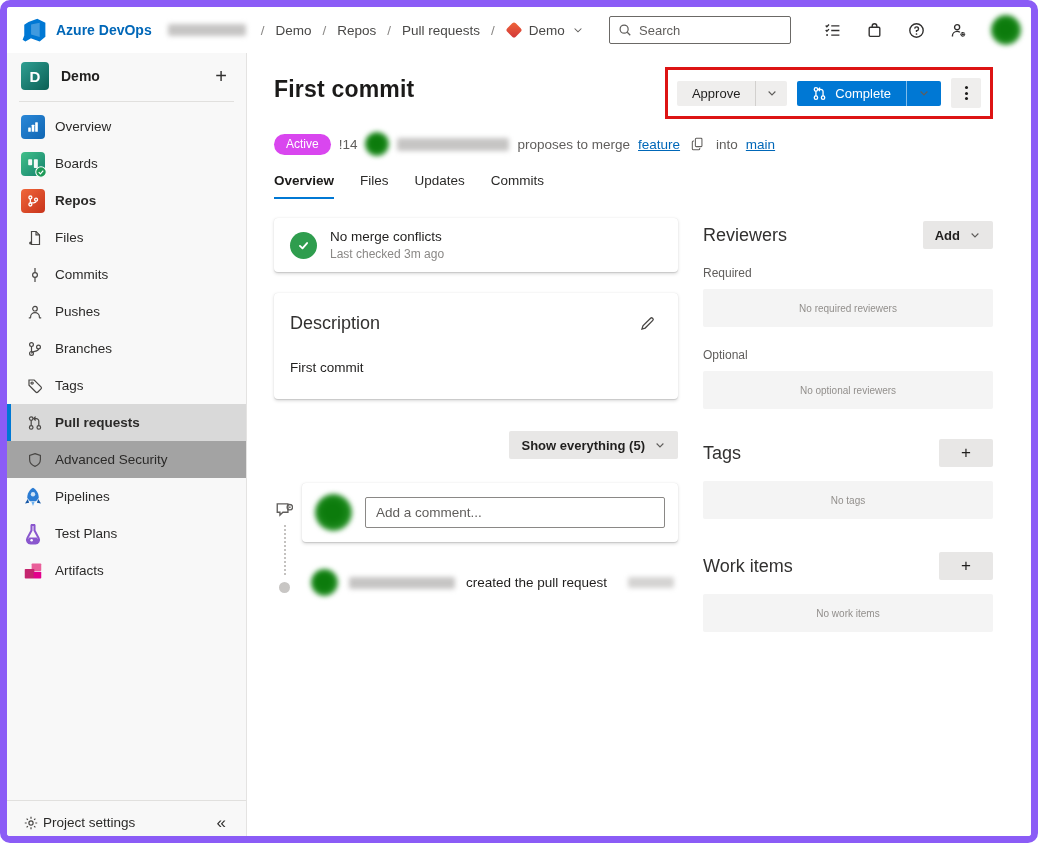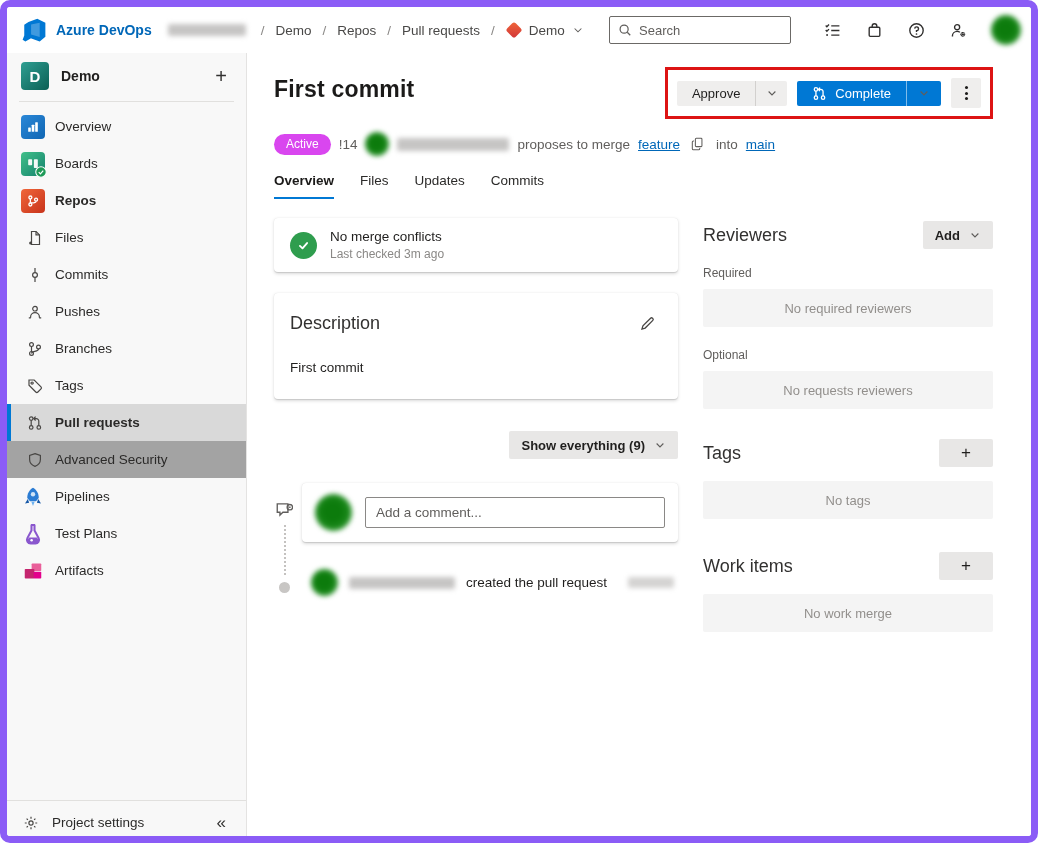--- a/index.html
+++ b/index.html
@@ -50,21 +50,21 @@
   .nav-sub { padding-left:20px; }
   .nav-sub svg.mono { width:16px; height:16px; color:#484644; flex:none; }
   .nav-sub .lbl { margin-left:12px; }
   .bold { font-weight:700; }
   .nav-selected { background:#d9d9d9; }
   .nav-selected::before { content:""; position:absolute; left:0; top:0; bottom:0; width:4px; background:#0078d4; }
   .nav-hover { background:#a3a3a3; }
   .side-spacer { flex:1; }
   .side-footer { border-top:1px solid #e1e0de; height:44px; display:flex; align-items:center; padding:0 16px 0 16px; font-size:13.5px; color:#2b2a29; flex:none; }
   .side-footer svg { width:16px; height:16px; color:#484644; }
-  .side-footer .lbl { margin-left:13px; }
+  .side-footer .lbl { margin-left:4px; }
   .collapse { margin-left:auto; font-size:17px; color:#323130; padding-right:4px; }
 
   
   .main { flex:1; padding:14px 38px 0 27px; background:#fff; overflow:hidden; }
   .title-row { display:flex; justify-content:space-between; align-items:flex-start; }
   .pr-title { font-size:23px; font-weight:600; color:#1b1a19; margin-top:9px; letter-spacing:.2px; }
 
   .annotation { border:3px solid #dd1414; padding:8px 9px; display:flex; align-items:center; gap:10px; }
   .btn { height:25px; display:inline-flex; align-items:center; border-radius:2px; font-size:13px; font-weight:400; color:#201f1e; background:#efeeed;text-align:center; }
   .split { padding:0; }
@@ -119,21 +119,21 @@
   .avatar-ev { width:27px; height:27px; }
   .name-blur-ev { width:106px; height:12px; }
   .time-blur { width:46px; height:11px; margin-left:10px; background:#d4d3d2; }
 
   
   .sec-head { display:flex; justify-content:space-between; align-items:center; }
   .sec-title { font-size:18px; font-weight:400; color:#323130; }
   .add-btn { height:28px; padding:0 12px; gap:9px; display:inline-flex; align-items:center; background:#e8e7e6; border-radius:2px; font-size:13px; font-weight:700; color:#201f1e; }
   .plus-btn { width:54px; height:28px; display:flex; align-items:center; justify-content:center; background:#e8e7e6; border-radius:2px; font-size:17px; font-weight:400; color:#201f1e; }
   .small-label { font-size:12px; color:#605e5c; margin:17px 0 9px; }
-  .empty-box { background:#f4f4f4; height:38px; border-radius:2px; display:flex; align-items:center; justify-content:center; font-size:13px; color:#928f8c; }
+  .empty-box { background:#f4f4f4; height:38px; border-radius:2px; display:flex; align-items:center; justify-content:center; font-size:10px; color:#928f8c; }
   .sec-gap-lg { margin-top:30px; }
   .box-gap { margin-top:14px; }
 </style>
 </head>
 <body>
 
 <div class="window">
 
   <div class="topbar">
     <svg class="logo" viewBox="0 0 16 16">
@@ -417,21 +417,21 @@
               <span class="desc-title">Description</span>
               <svg class="pencil" viewBox="0 0 16 16" fill="none" stroke="currentColor" stroke-width="1.2">
                   <path d="M2.8 13.2l.9-3 7.2-7.2a1.3 1.3 0 0 1 1.8 0l.3.3a1.3 1.3 0 0 1 0 1.8l-7.2 7.2z"></path>
                 </svg>
             </div>
             <div class="desc-body">First commit</div>
           </div>
 
           <div class="filter-row">
             <span class="filter-btn">
-              <span>Show everything (9)</span>
+              <span>Show everything (5)</span>
               <svg class="chev" viewBox="0 0 16 16" fill="none" stroke="currentColor" stroke-width="1.5">
                   <path d="M3.5 6 8 10.5 12.5 6"></path>
                 </svg>
             </span>
           </div>
 
           <div class="timeline">
             <svg class="gutter-ic" viewBox="0 0 16 16" fill="none" stroke="currentColor" stroke-width="1.2">
                 <path d="M2 2.5h9.5v7.5H7l-2.6 2.6V10H2z"></path>
                 <path d="M12.7 5.5h1.1M13.2 5v1.1" stroke-width="1.4"></path>
@@ -460,30 +460,30 @@
             <span class="add-btn">
               <span>Add</span>
               <svg class="chev" viewBox="0 0 16 16" fill="none" stroke="currentColor" stroke-width="1.5">
                   <path d="M3.5 6 8 10.5 12.5 6"></path>
                 </svg>
             </span>
           </div>
           <div class="small-label">Required</div>
           <div class="empty-box">No required reviewers</div>
           <div class="small-label" style="margin-top:21px">Optional</div>
-          <div class="empty-box">No requests reviewers</div>
+          <div class="empty-box">No optional reviewers</div>
 
           <div class="sec-head sec-gap-lg">
             <span class="sec-title">Tags</span>
             <span class="plus-btn">+</span>
           </div>
           <div class="empty-box box-gap">No tags</div>
 
           <div class="sec-head" style="margin-top:33px">
             <span class="sec-title">Work items</span>
             <span class="plus-btn">+</span>
           </div>
-          <div class="empty-box box-gap">No work merge</div>
+          <div class="empty-box box-gap">No work items</div>
         </div>
       </div>
     </div>
   </div>
 </div>
 
 </body></html>

